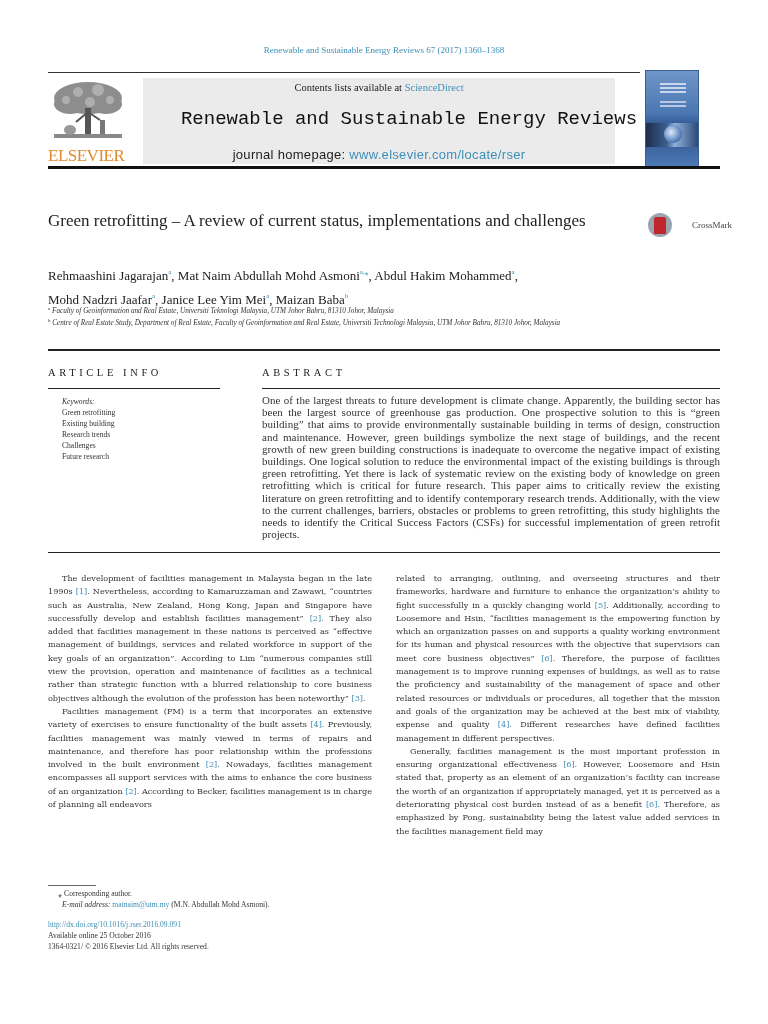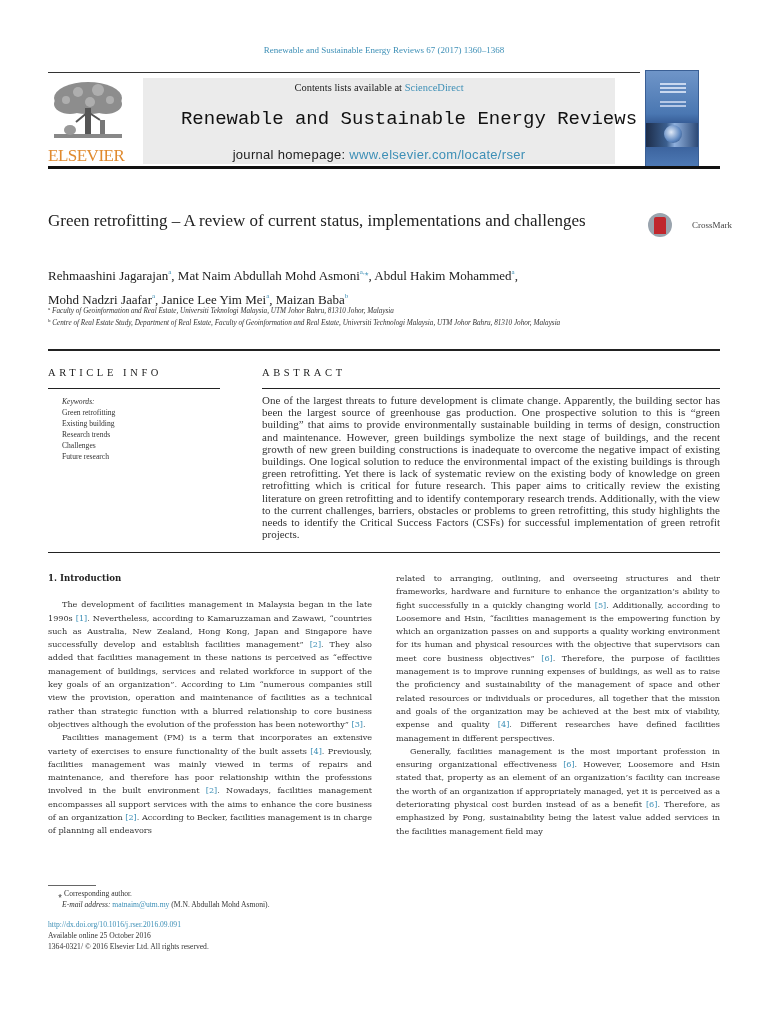--- a/index.html
+++ b/index.html
@@ -138,21 +138,20 @@
   <div>Existing building</div>
   <div>Research trends</div>
   <div>Challenges</div>
   <div>Future research</div>
 </div>
 
 <div class="abstract-text">One of the largest threats to future development is climate change. Apparently, the building sector has been the largest source of greenhouse gas production. One prospective solution to this is “green building” that aims to provide environmentally sustainable building in terms of design, construction and maintenance. However, green buildings symbolize the next stage of buildings, and the recent growth of new green building constructions is inadequate to overcome the negative impact of existing buildings. One logical solution to reduce the environmental impact of the existing buildings is through green retrofitting. Yet there is lack of systematic review on the existing body of knowledge on green retrofitting which is critical for future research. This paper aims to critically review the existing literature on green retrofitting and to identify contemporary research trends. Additionally, with the view to the current challenges, barriers, obstacles or problems to green retrofitting, this study highlights the needs to identify the Critical Success Factors (CSFs) for successful implementation of green retrofit projects.</div>
 <div class="abstract-rule-bottom"></div>
 
 <div class="col col-left">
-  <div class="section-heading">1.  Introduction</div>
   <div id="left-paras">
       <p>The development of facilities management in Malaysia began in the late 1990s <span class="cite">[1]</span>. Nevertheless, according to Kamaruzzaman and Zawawi, “countries such as Australia, New Zealand, Hong Kong, Japan and Singapore have successfully develop and establish facilities management” <span class="cite">[2]</span>. They also added that facilities management in these nations is perceived as “effective management of buildings, services and related workforce in support of the key goals of an organization”. According to Lim “numerous companies still view the provision, operation and maintenance of facilities as a technical rather than strategic function with a blurred relationship to core business objectives although the evolution of the profession has been noteworthy” <span class="cite">[3]</span>.</p>
       <p>Facilities management (FM) is a term that incorporates an extensive variety of exercises to ensure functionality of the built assets <span class="cite">[4]</span>. Previously, facilities management was mainly viewed in terms of repairs and maintenance, and therefore has poor relationship within the professions involved in the built environment <span class="cite">[2]</span>. Nowadays, facilities management encompasses all support services with the aims to enhance the core business of an organization <span class="cite">[2]</span>. According to Becker, facilities management is in charge of planning all endeavors</p>
     </div>
 </div>
 <div class="col col-right">
   <div id="right-paras">
       <p class="noindent">related to arranging, outlining, and overseeing structures and their frameworks, hardware and furniture to enhance the organization’s ability to fight successfully in a quickly changing world <span class="cite">[5]</span>. Additionally, according to Loosemore and Hsin, “facilities management is the empowering function by which an organization passes on and supports a quality working environment for its human and physical resources with the objective that supervisors can meet core business objectives” <span class="cite">[6]</span>. Therefore, the purpose of facilities management is to improve running expenses of buildings, as well as to raise the proficiency and sustainability of the management of space and other related resources or individuals or procedures, all together that the mission and goals of the organization may be achieved at the best mix of viability, expense and quality <span class="cite">[4]</span>. Different researches have defined facilities management in different perspectives.</p>
       <p>Generally, facilities management is the most important profession in ensuring organizational effectiveness <span class="cite">[6]</span>. However, Loosemore and Hsin stated that, property as an element of an organization’s facility can increase the worth of an organization if appropriately managed, yet it is perceived as a deteriorating physical cost burden instead of as a benefit <span class="cite">[6]</span>. Therefore, as emphasized by Pong, sustainability being the latest value added services in the facilities management field may</p>
     </div>

